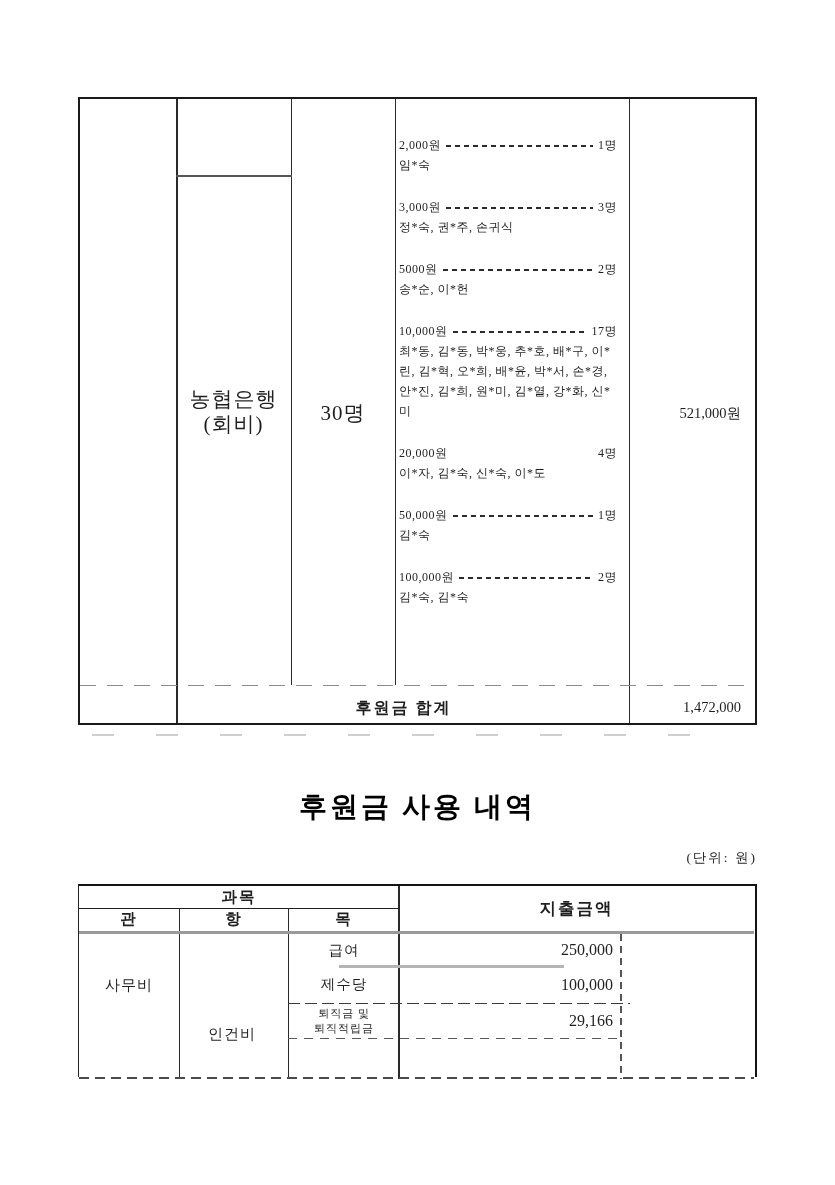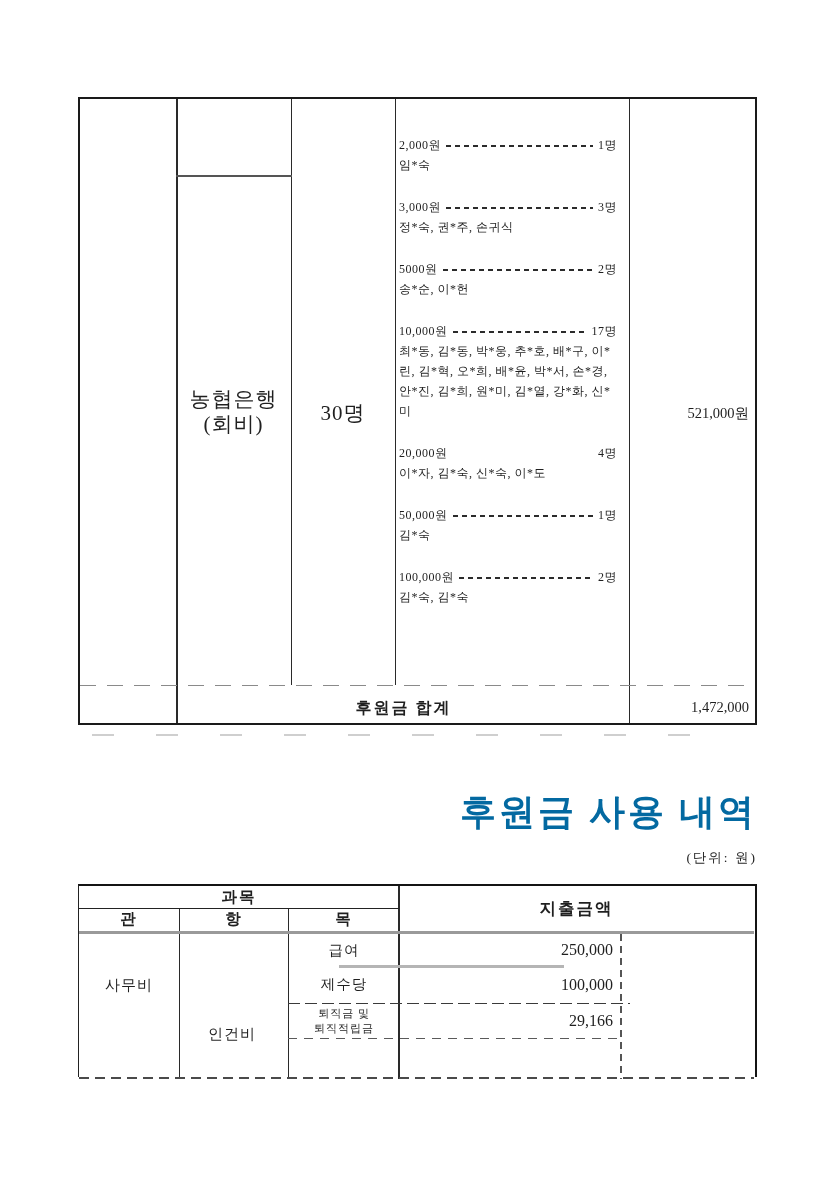--- a/index.html
+++ b/index.html
@@ -34,30 +34,30 @@
   .dline{display:flex;align-items:center;}
   .damt,.dcount{white-space:nowrap;}
   .leader{flex:1;position:relative;margin:0 3px;min-width:8px;}
   .leader.dashed::after{
     content:"";position:absolute;left:2px;right:2px;top:55%;height:2px;
     background:repeating-linear-gradient(90deg,#2b2b2b 0 5px,transparent 5px 9px);
   }
   .dnames{word-break:break-all;}
   .subtotal-cell,.total-amount-cell{
     position:absolute;left:550px;width:127px;box-sizing:border-box;
-    padding-right:8px;text-align:right;font-size:14.5px;
+    padding-right:16px;text-align:right;font-size:14.5px;
   }
   .total-label-cell{
     position:absolute;left:97px;width:453px;top:595px;height:27px;line-height:27px;
     text-align:center;font-weight:bold;font-size:16px;letter-spacing:2px;
   }
   
   .section-title{
-    position:absolute;left:78px;top:788px;width:679px;text-align:right;
-    font-size:36px;font-weight:bold;letter-spacing:3px;color:#0369a1;
+    position:absolute;left:78px;top:788px;width:679px;text-align:center;
+    font-size:28px;font-weight:bold;letter-spacing:3px;color:#000000;
   }
   .unit-note{position:absolute;top:849px;right:78px;font-size:13.5px;letter-spacing:2px;}
   
   .expense-table{
     position:absolute;left:78px;top:884px;width:679px;height:193px;
     border-top:2.5px solid #141414;border-left:1.5px solid #222;
     border-right:2.5px solid #141414;box-sizing:border-box;
   }
   .hdr{position:absolute;text-align:center;font-weight:bold;font-size:15.5px;letter-spacing:2px;}
   .exp-body{position:absolute;left:0;top:48px;width:100%;}

